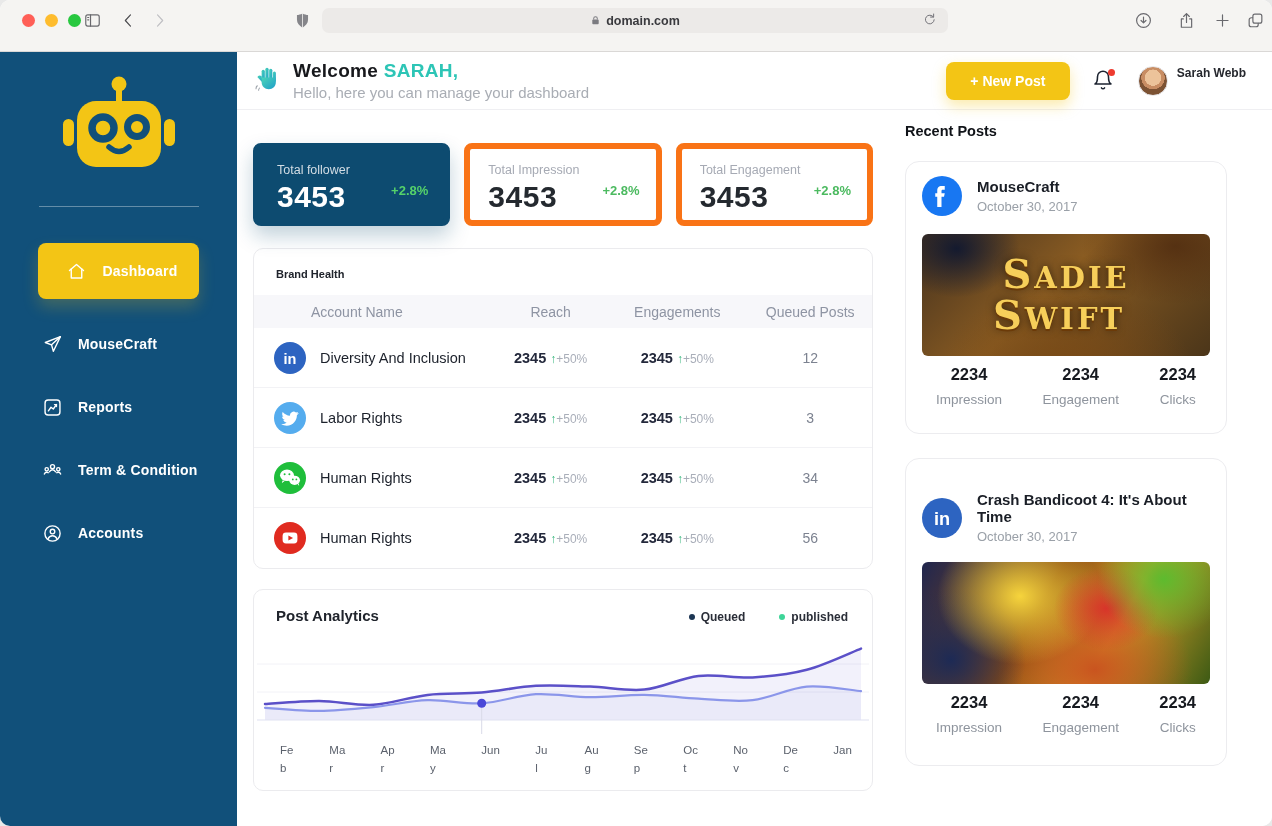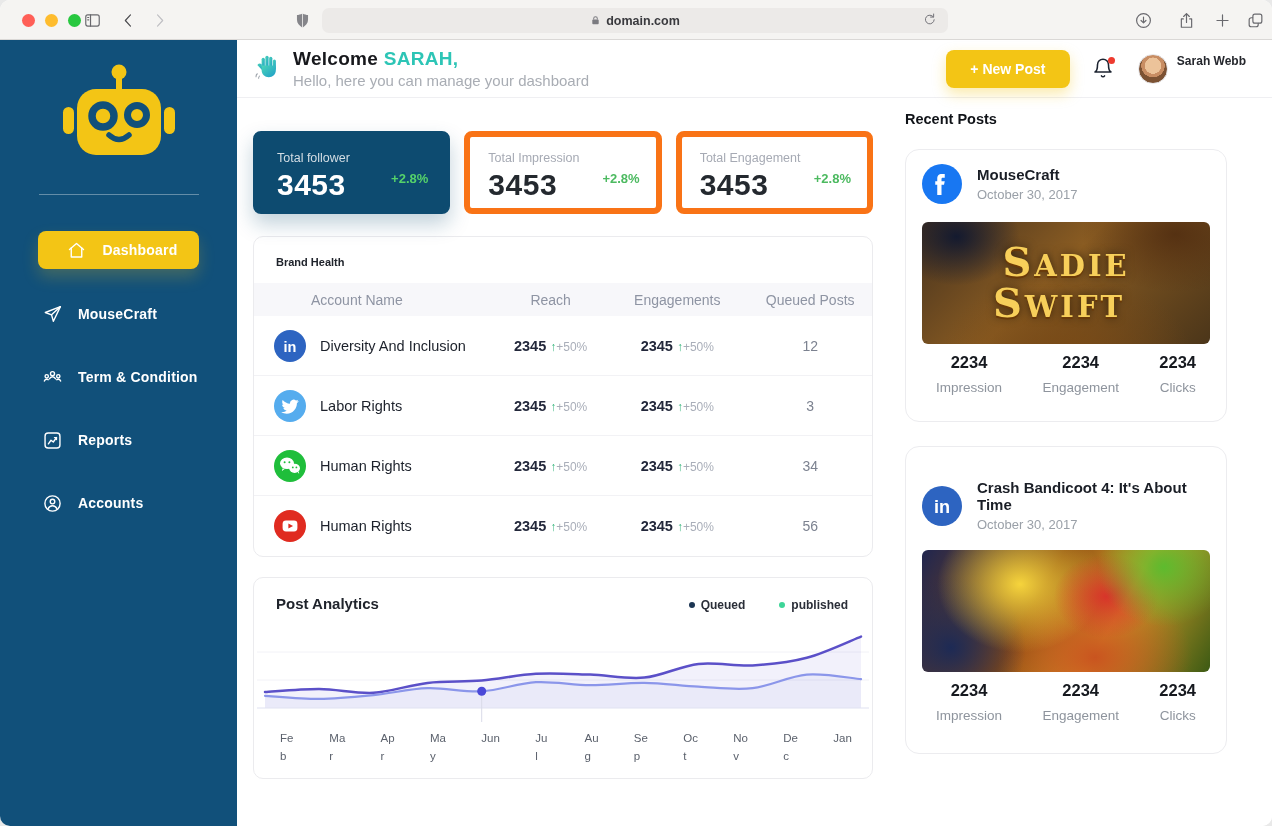--- a/index.html
+++ b/index.html
@@ -1,42 +1,42 @@
 <!DOCTYPE html>
 <html><head>
 <meta charset="utf-8">
 <style>
   * { box-sizing: border-box; margin:0; padding:0; }
   html,body { width:1272px; height:826px; }
   body { font-family:"Liberation Sans", sans-serif; background:#e9e9e9; }
   .window { width:1272px; height:826px; border-radius:10px; overflow:hidden; background:#fff; position:relative; }
 
   
-  .browser-bar { height:40px; background:#F5F4F2; border-bottom:1px solid #DAD8D6; position:relative; }
+  .browser-bar { height:52px; background:#F5F4F2; border-bottom:1px solid #DAD8D6; position:relative; }
   .traffic { position:absolute; top:14px; left:22px; display:flex; gap:10px; }
   .traffic span { width:13px; height:13px; border-radius:50%; display:block; }
   .t-red { background:#FF5F57; } .t-yellow { background:#FEBC2E; } .t-green { background:#28C840; }
   .chrome-ic { position:absolute; top:8px; width:24px; height:24px; display:flex; align-items:center; justify-content:center; cursor:pointer; }
   .chrome-ic svg { width:19px; height:19px; stroke:#69696e; stroke-width:1.5; fill:none; stroke-linecap:round; stroke-linejoin:round; }
   .url-bar { position:absolute; left:322px; top:8px; width:626px; height:25px; background:#ECEAE8; border-radius:7px; display:flex; align-items:center; justify-content:center; cursor:text; }
   .url-text { font-size:12.5px; font-weight:bold; color:#3a3a3e; display:flex; align-items:center; gap:5px; }
   .url-text svg { width:11px; height:11px; }
   .refresh { position:absolute; right:8px; top:3px; width:18px; height:18px; }
   .refresh svg { width:15px; height:15px; stroke:#74747a; stroke-width:1.6; fill:none; stroke-linecap:round; }
 
   
   .app { display:flex; height:786px; }
 
   
   .sidebar { width:237px; background:#11507A; flex-shrink:0; display:flex; flex-direction:column; }
   .logo-wrap { display:flex; justify-content:center; margin-top:22px; }
   .side-divider { width:160px; margin:20px auto 0; border-top:1px solid rgba(255,255,255,.35); }
   .side-nav { padding:0 38px; margin-top:36px; }
   .nav-item { display:flex; align-items:center; gap:15px; height:36px; margin-bottom:27px; color:#fff; font-weight:bold; font-size:14px; border-radius:8px; cursor:pointer; padding-left:4px; letter-spacing:.2px; }
-  .nav-item.active { background:#F3C515; justify-content:center; padding-left:6px; gap:16px; height:38px; box-shadow:0 8px 16px rgba(243,197,21,.22); }
+  .nav-item.active { background:#F3C515; justify-content:center; padding-left:6px; gap:16px; height:56px; box-shadow:0 8px 16px rgba(243,197,21,.22); }
   .nav-ic svg { width:21px; height:21px; stroke:#fff; stroke-width:1.6; fill:none; stroke-linecap:round; stroke-linejoin:round; display:block; }
 
   
   .main { flex:1; background:#fff; display:flex; flex-direction:column; }
   .topbar { height:58px; border-bottom:1px solid #efeff2; display:flex; align-items:center; padding:0 26px 0 16px; flex-shrink:0; }
   .welcome { display:flex; align-items:center; gap:10px; }
   .welcome-txt .line1 { font-size:19px; font-weight:bold; color:#17181c; letter-spacing:.3px; }
   .line1 .name { color:#2DC5B6; }
   .welcome-txt .line2 { font-size:15px; color:#a9adb4; margin-top:2px; }
   .top-actions { margin-left:auto; display:flex; align-items:center; gap:22px; }
@@ -226,39 +226,39 @@
               <svg viewBox="0 0 24 24">
                 <path d="M21 3 3.8 9.7l7.1 2.7L13 19.7 21 3Z"></path>
                 <path d="M10.9 12.4 21 3"></path>
               </svg>
             </span>
             <span>MouseCraft</span>
           </div>
           <div class="nav-item">
             <span class="nav-ic">
               <svg viewBox="0 0 24 24">
+                <rect x="3.5" y="3.5" width="17" height="17" rx="3.5"></rect>
+                <path d="M7.3 15.8l3-4.1 2.6 2 3.6-5"></path>
+                <path d="M16.5 8.7h-2.2M16.5 8.7v2.2"></path>
+              </svg>
+            </span>
+            <span>Reports</span>
+          </div>
+          <div class="nav-item">
+            <span class="nav-ic">
+              <svg viewBox="0 0 24 24">
                 <circle cx="12" cy="7.6" r="2.3"></circle>
                 <path d="M8.6 13.5c.6-1.5 1.9-2.4 3.4-2.4s2.8.9 3.4 2.4"></path>
                 <circle cx="5.4" cy="10.6" r="1.9"></circle>
                 <path d="M2.7 16c.5-1.3 1.5-2 2.7-2 .6 0 1.2.2 1.7.5"></path>
                 <circle cx="18.6" cy="10.6" r="1.9"></circle>
                 <path d="M21.3 16c-.5-1.3-1.5-2-2.7-2-.6 0-1.2.2-1.7.5"></path>
               </svg>
             </span>
             <span>Term &amp; Condition</span>
-          </div>
-          <div class="nav-item">
-            <span class="nav-ic">
-              <svg viewBox="0 0 24 24">
-                <rect x="3.5" y="3.5" width="17" height="17" rx="3.5"></rect>
-                <path d="M7.3 15.8l3-4.1 2.6 2 3.6-5"></path>
-                <path d="M16.5 8.7h-2.2M16.5 8.7v2.2"></path>
-              </svg>
-            </span>
-            <span>Reports</span>
           </div>
           <div class="nav-item">
             <span class="nav-ic">
               <svg viewBox="0 0 24 24">
                 <circle cx="12" cy="12" r="8.7"></circle>
                 <circle cx="12" cy="9.8" r="2.6"></circle>
                 <path d="M6.8 18.3c1-2.3 2.9-3.7 5.2-3.7s4.2 1.4 5.2 3.7"></path>
               </svg>
             </span>
             <span>Accounts</span>

